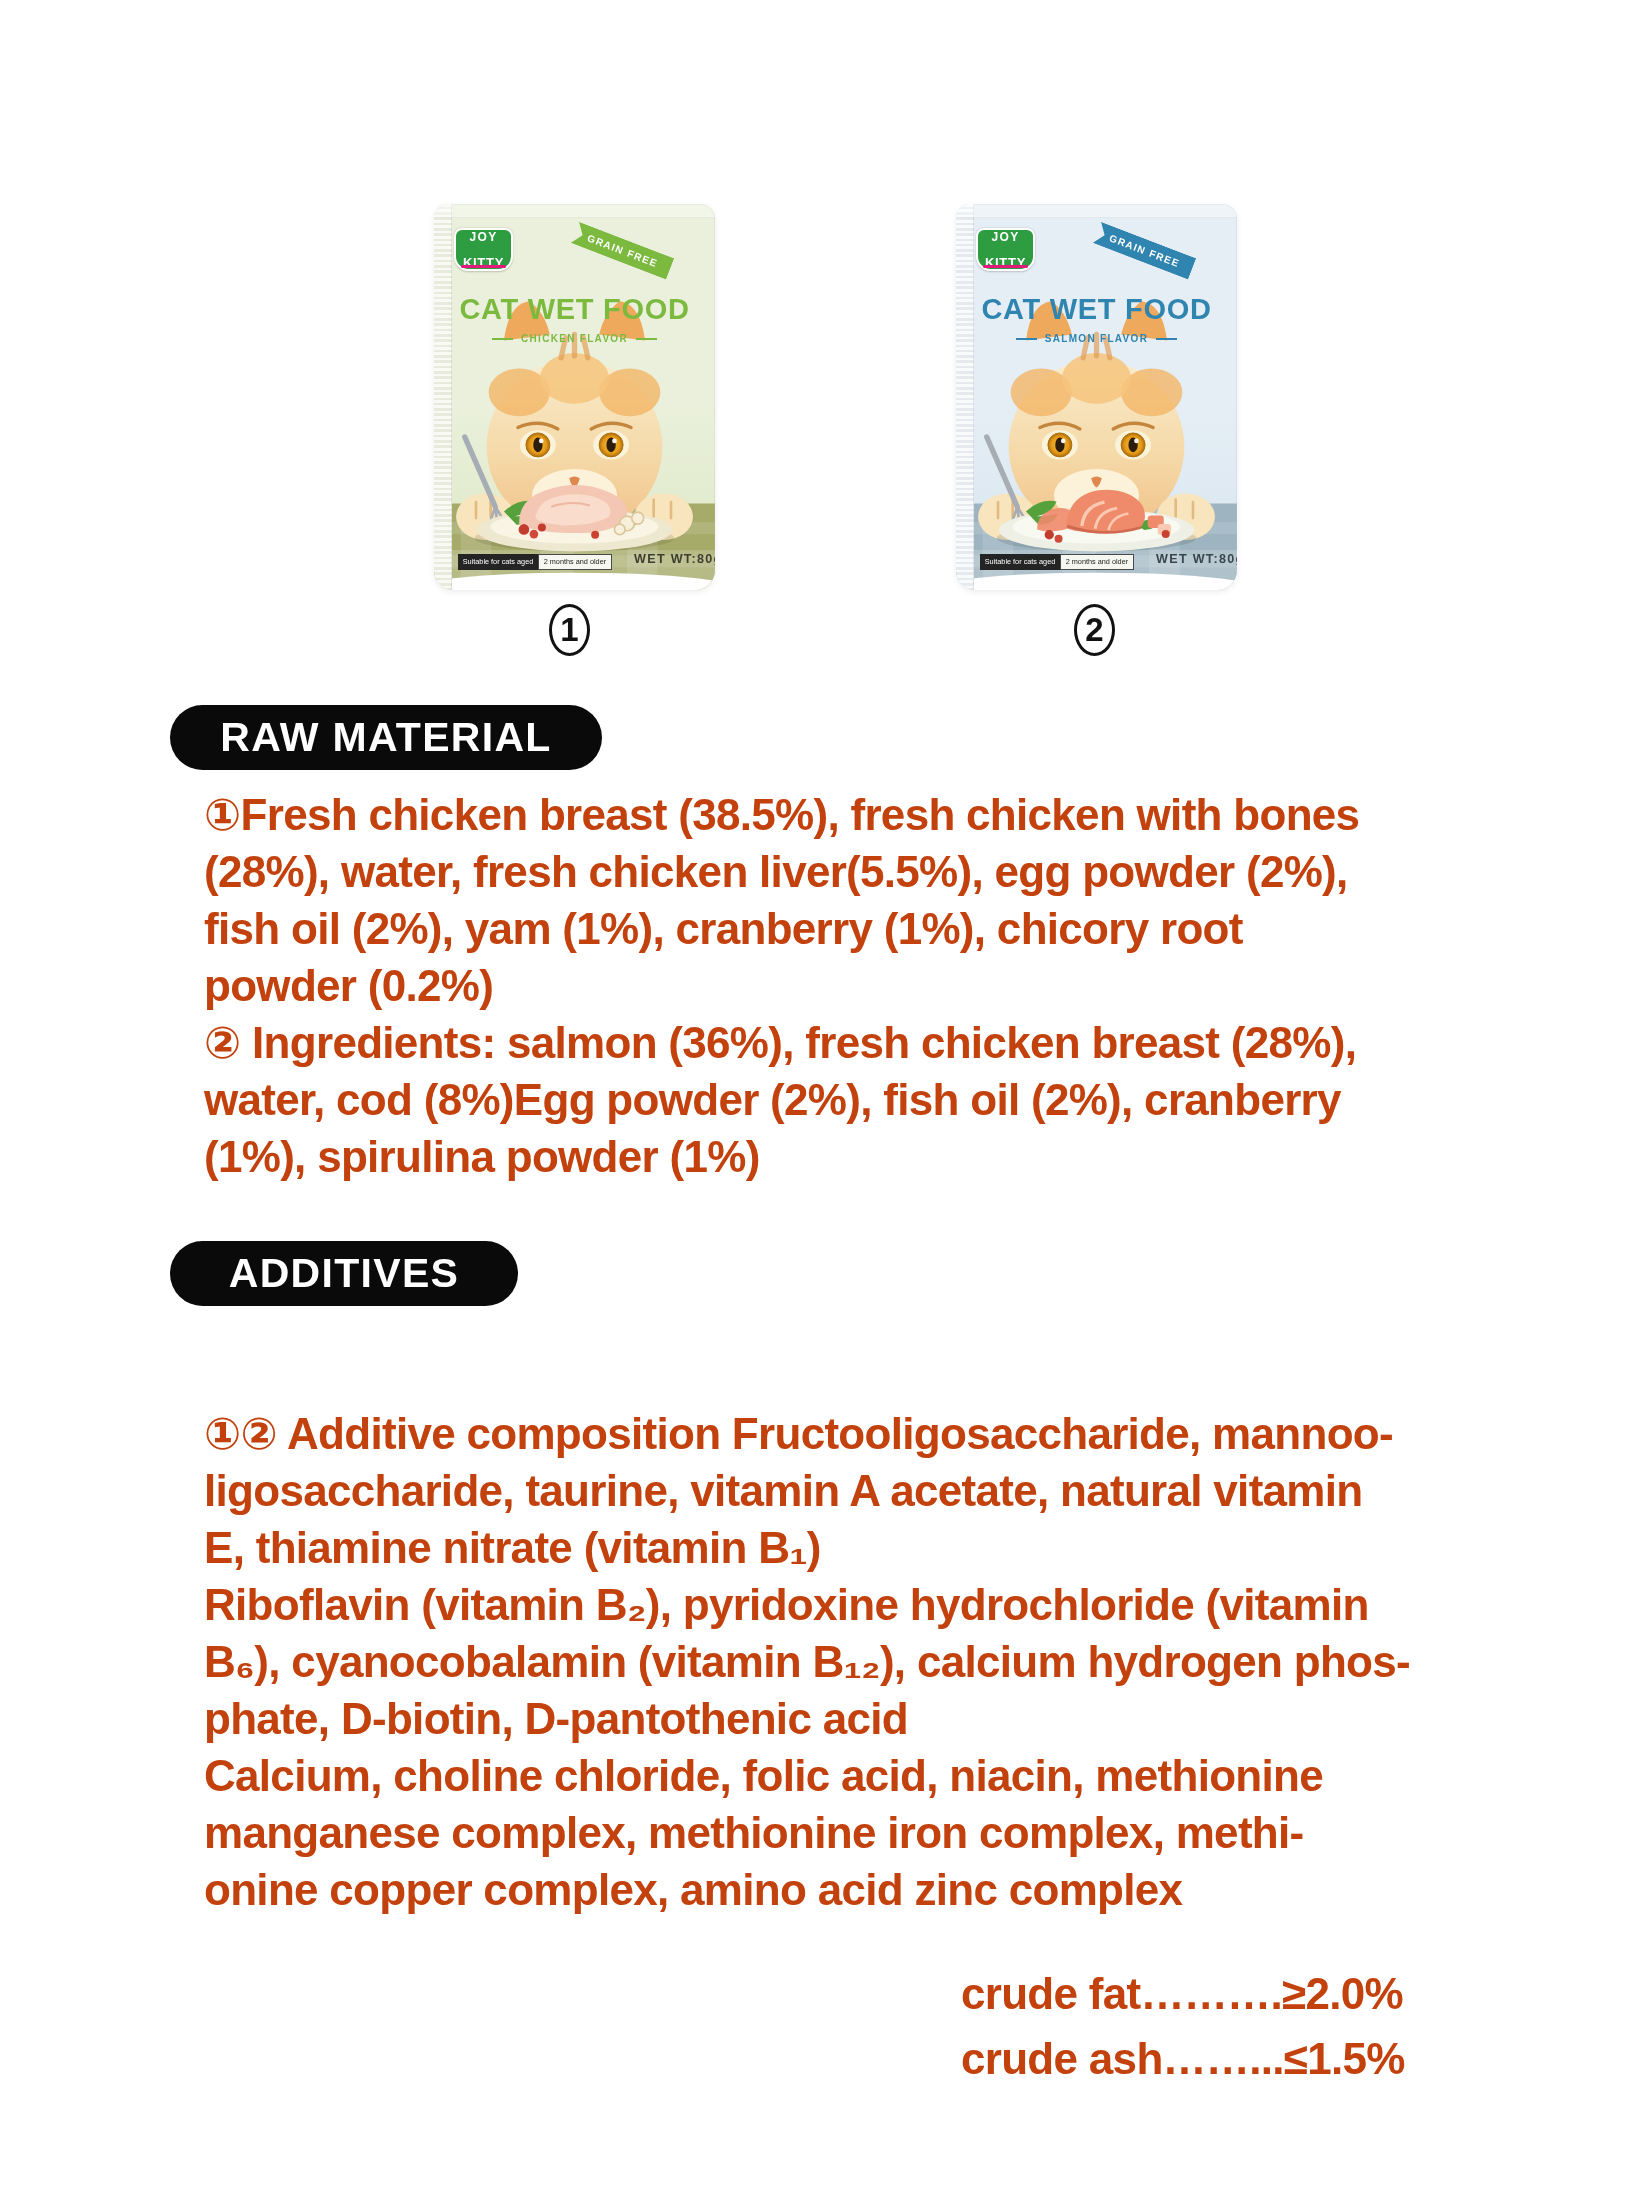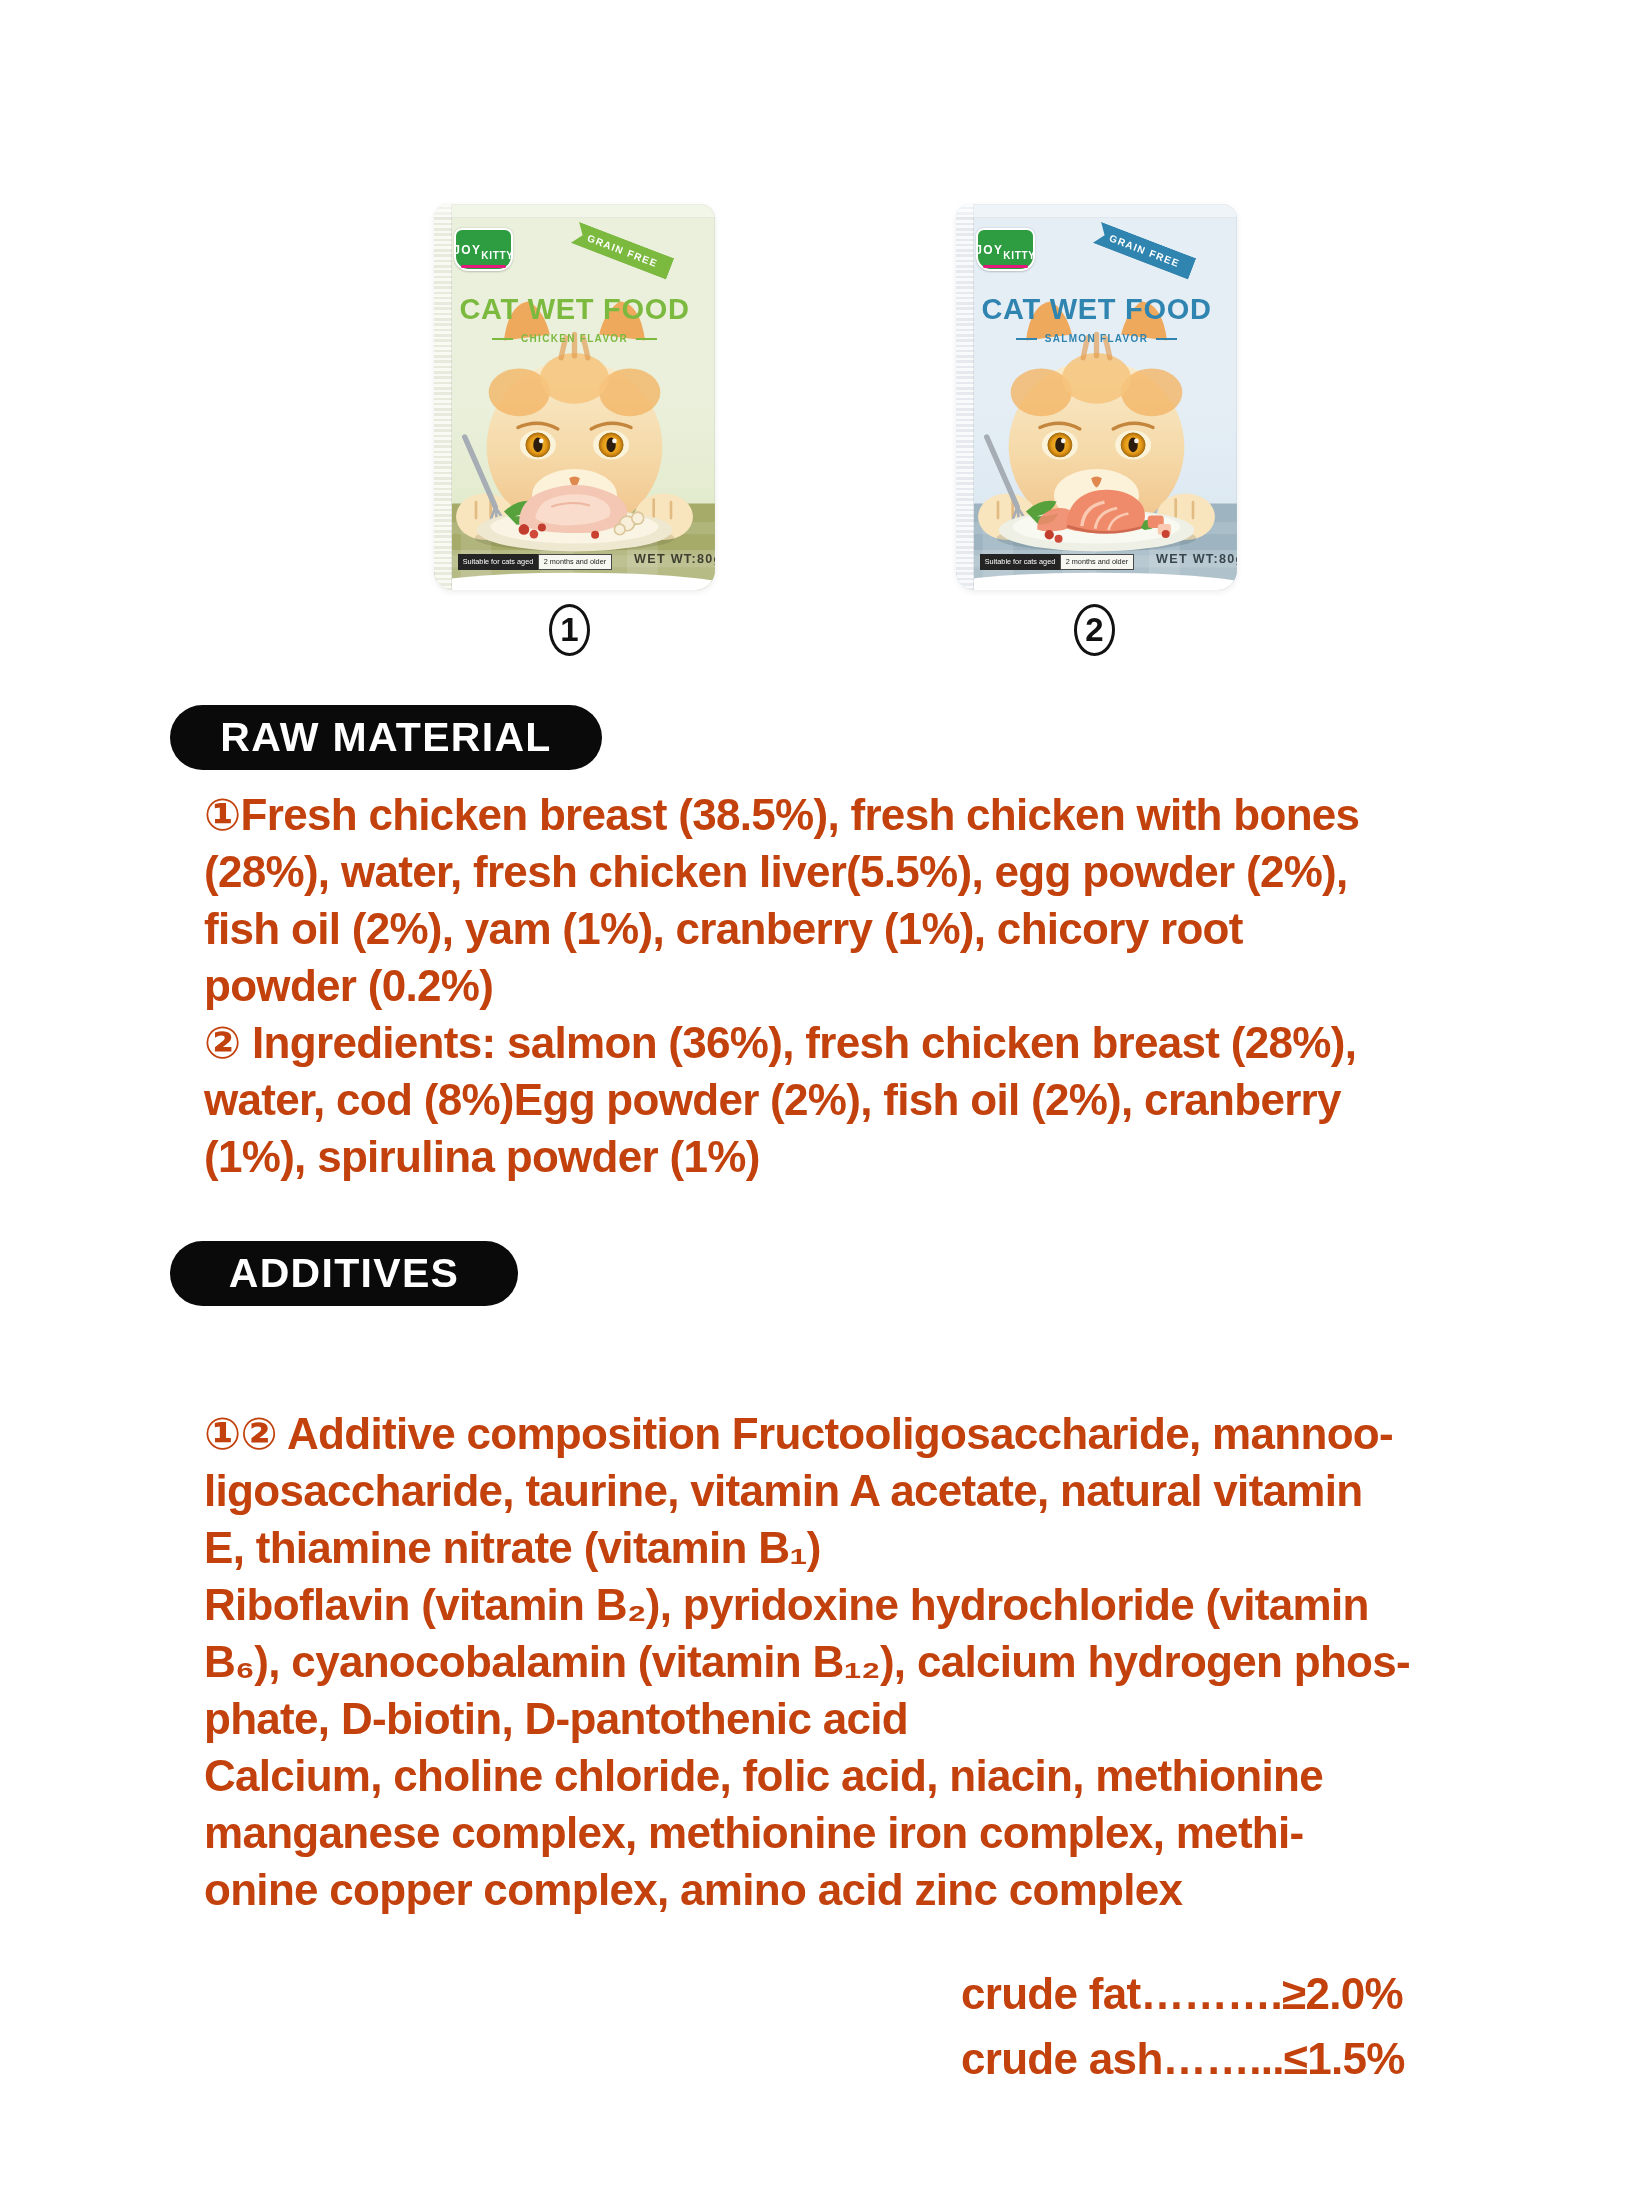--- a/index.html
+++ b/index.html
@@ -29,27 +29,27 @@
     border-right:0.7px solid rgba(0,0,0,.08);
   }
   .pouch::after{ 
     content:"";position:absolute;left:0;top:0;right:0;height:13.3px;z-index:6;
     background:rgba(255,255,255,.38);border-bottom:0.7px solid rgba(0,0,0,.05);
   }
   .cat-art{position:absolute;inset:0;width:100%;height:100%;z-index:1;}
   .logo{
     position:absolute;left:20px;top:24px;width:55px;height:39px;z-index:5;
     background:var(--logo-bg);border:2px solid #fff;border-radius:8px 8px 14.6px 14.6px;
-    display:flex;flex-direction:row;align-items:center;justify-content:center;
+    display:flex;flex-direction:column;align-items:center;justify-content:center;
     box-shadow:0 0.7px 2px rgba(0,0,0,.2);
   }
   .logo::after{content:"";position:absolute;left:4.7px;right:4.7px;bottom:1.3px;height:2.7px;background:var(--logo-stripe);border-radius:665px;}
   .logo span{color:#fff;font-weight:bold;line-height:1;}
   .logo .l1{font-size:12px;letter-spacing:1.3px;}
-  .logo .l2{font-size:10px;letter-spacing:0.7px;margin-top:13px;}
+  .logo .l2{font-size:13px;letter-spacing:0.7px;margin-top:13px;}
   .ribbon{
     position:absolute;left:141px;top:17.3px;width:102px;height:22.6px;z-index:5;
     background:var(--accent);transform:rotate(21deg);transform-origin:left center;
     display:flex;align-items:center;justify-content:center;
     clip-path:polygon(0 0,100% 0,100% 100%,0 100%,8% 50%);
     box-shadow:0 0.7px 1.3px rgba(0,0,0,.15);
   }
   .ribbon span{color:#fff;font-weight:bold;font-size:10px;letter-spacing:1.3px;white-space:nowrap;}
   .pouch-title{
     position:absolute;left:0;right:0;top:89px;z-index:4;text-align:center;

